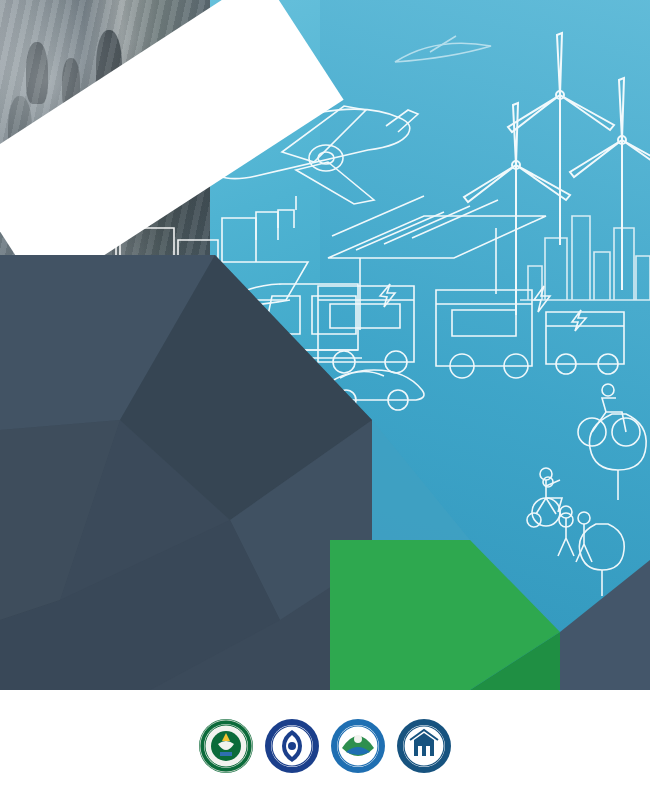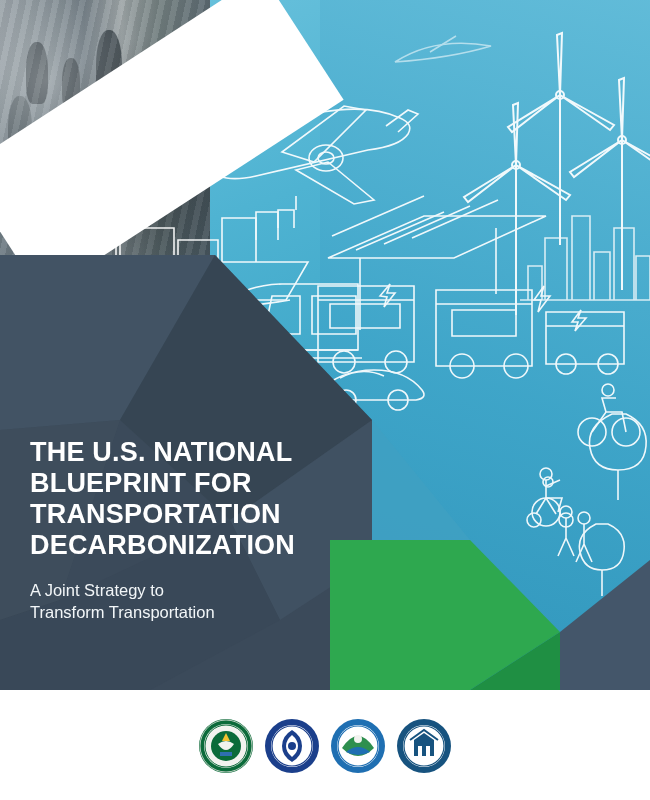--- a/index.html
+++ b/index.html
@@ -324,32 +324,20 @@
       <polygon points="230,520 372,420 372,560 280,620" fill="#46586a" opacity=".5"></polygon>
       <polygon points="60,600 230,520 280,620 150,690 0,690 0,620" fill="#374655" opacity=".5"></polygon>
     </svg>
     <div class="teal-wedge"></div>
     <div class="green"></div>
     <div class="green-dark"></div>
     <div class="navy-right"></div>
     <div class="bottom-band"></div>
   </div>
 
-  <div class="title-block">
-    <h1 class="main-title">
-      <span>THE U.S. NATIONAL</span><br>
-      <span>BLUEPRINT FOR</span><br>
-      <span>TRANSPORTATION</span><br>
-      <span>DECARBONIZATION</span>
-    </h1>
-    <p class="subtitle">
-      <span>A Joint Strategy to</span><br>
-      <span>Transform Transportation</span>
-    </p>
-  </div>
 
   <div class="seals">
 
     <div class="seal">
       <svg width="56" height="56" viewBox="0 0 56 56">
         <circle cx="28" cy="28" r="27" fill="#0b6b3a"></circle>
         <circle cx="28" cy="28" r="22" fill="#f2f3ef"></circle>
         <circle cx="28" cy="28" r="21" fill="none" stroke="#0b6b3a" stroke-width="1"></circle>
         <circle cx="28" cy="28" r="15" fill="#0b6b3a"></circle>
         <path d="M28 15 l4 8 h-8 z" fill="#f2c230"></path>

